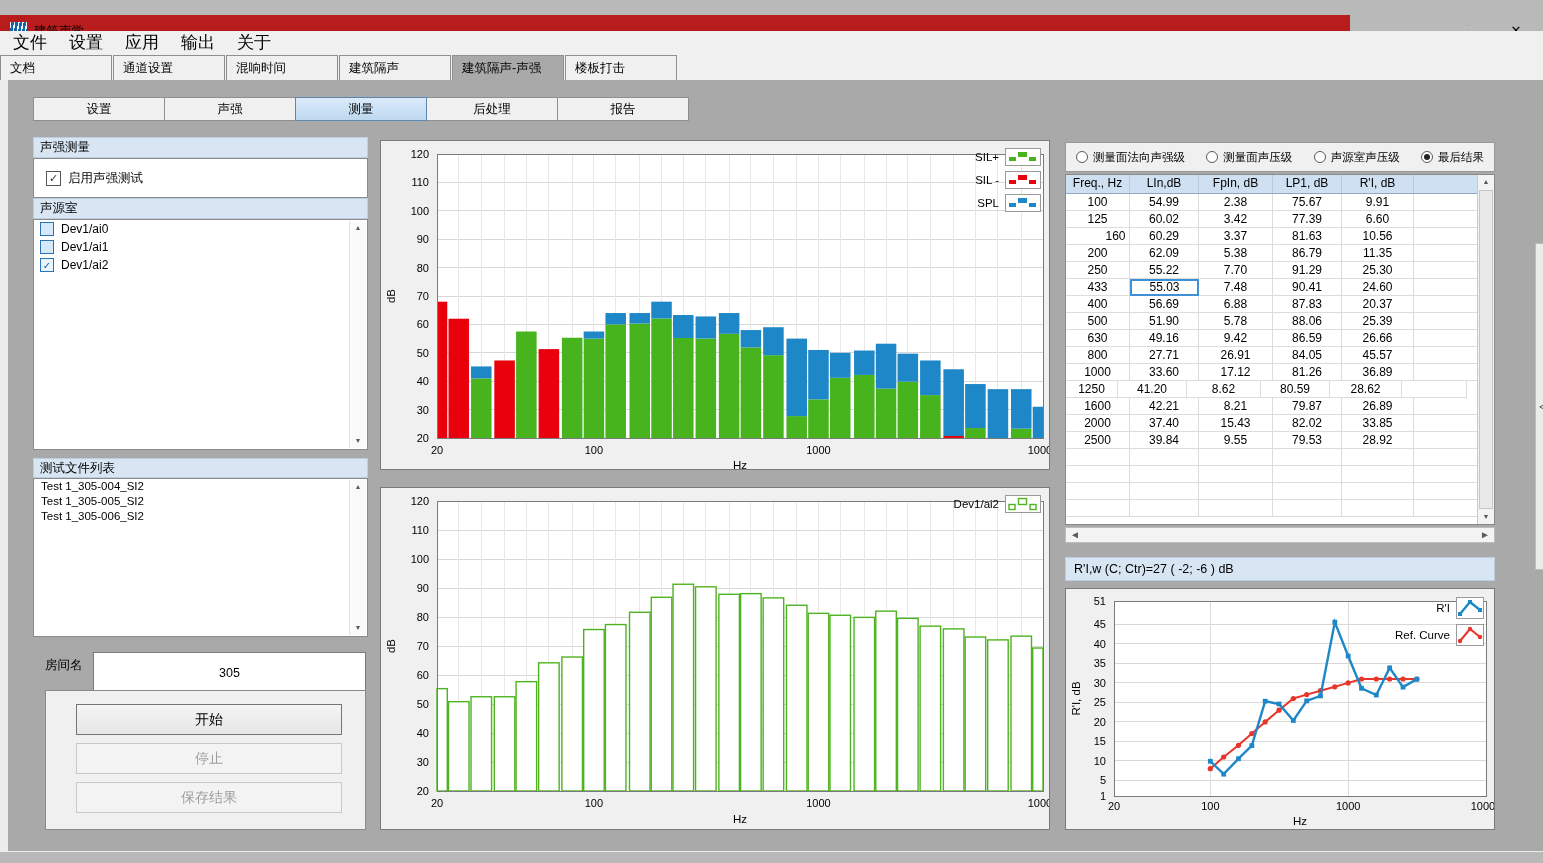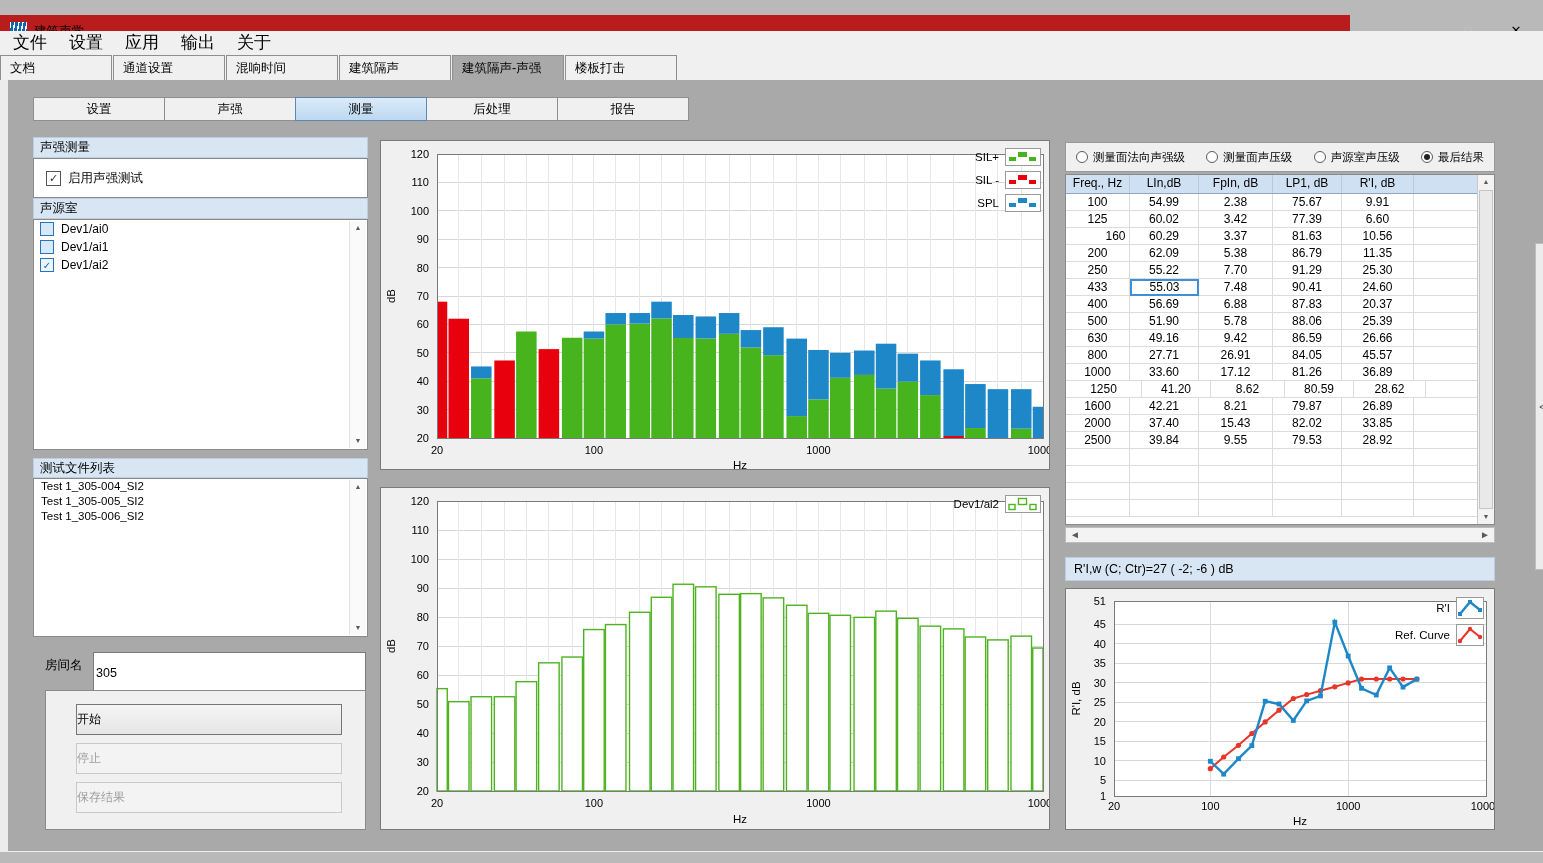--- a/index.html
+++ b/index.html
@@ -56,24 +56,24 @@
   #file-list{left:25px;top:398px;width:335px;height:159px;background:#fff;border:1px solid #8a8a8a;box-sizing:border-box}
   .file-row{height:15px;line-height:15px;font-size:11.5px;padding-left:7px;white-space:nowrap}
 
   .vscroll{position:absolute;right:1px;top:1px;bottom:1px;width:16px;background:#fafafa;border-left:1px solid #e4e4e4;
     display:flex;flex-direction:column;justify-content:space-between;align-items:center}
   .scroll-arrow{font-size:7px;color:#5a5a5a;height:14px;line-height:14px}
 
   #room-row{left:25px;top:572px;width:335px;height:25px}
   #room-label{left:12px;top:5px;font-size:12.5px}
   #room-input{left:60px;top:0;width:273px;height:41px;box-sizing:border-box;border:1px solid #7a7a7a;background:#fff;
-    text-align:left;font-size:12.5px;font-family:"Liberation Sans",sans-serif}
+    text-align:center;font-size:12.5px;font-family:"Liberation Sans",sans-serif}
   #btn-group{left:37px;top:610px;width:321px;height:140px;background:#f0f0f0;border:1px solid #8a8a8a;box-sizing:border-box}
-  .btn{position:absolute;left:30px;width:266px;height:31px;box-sizing:border-box;line-height:29px;
-    font-size:12px;background:linear-gradient(#f4f4f4,#e6e6e6);border:1px solid #767676}
+  .btn{position:absolute;left:30px;width:266px;height:31px;box-sizing:border-box;text-align:center;line-height:29px;
+    font-size:14px;background:linear-gradient(#f4f4f4,#e6e6e6);border:1px solid #767676}
   .btn.disabled{background:#f3f3f3;border:1px solid #c9c9c9;color:#9d9d9d}
 
   
   .chart-panel{background:#f0f0f0;border:1px solid #7a7a7a;box-sizing:border-box}
   #chart1{left:372px;top:60px;width:670px;height:330px}
   #chart2{left:372px;top:407px;width:670px;height:343px}
   #chart3{left:1057px;top:508px;width:430px;height:242px}
   .legend{position:absolute;display:flex;flex-direction:column;gap:5px;align-items:flex-end}
   .legend-row{display:flex;align-items:center;gap:6px}
   .legend-label{font-size:11.5px}
@@ -534,21 +534,21 @@
         </div>
         <div class="tr">
           <div class="td" style="width: 64px;">1000</div>
           <div class="td" style="width: 69px;">33.60</div>
           <div class="td" style="width: 74px;">17.12</div>
           <div class="td" style="width: 69px;">81.26</div>
           <div class="td" style="width: 72px;">36.89</div>
           <div class="td" style="width: 65px;"></div>
         </div>
         <div class="tr">
-          <div class="td" style="width: 76px;">1250</div>
+          <div class="td" style="width: 52px;">1250</div>
           <div class="td" style="width: 69px;">41.20</div>
           <div class="td" style="width: 74px;">8.62</div>
           <div class="td" style="width: 69px;">80.59</div>
           <div class="td" style="width: 72px;">28.62</div>
           <div class="td" style="width: 65px;"></div>
         </div>
         <div class="tr">
           <div class="td" style="width: 64px;">1600</div>
           <div class="td" style="width: 69px;">42.21</div>
           <div class="td" style="width: 74px;">8.21</div>

